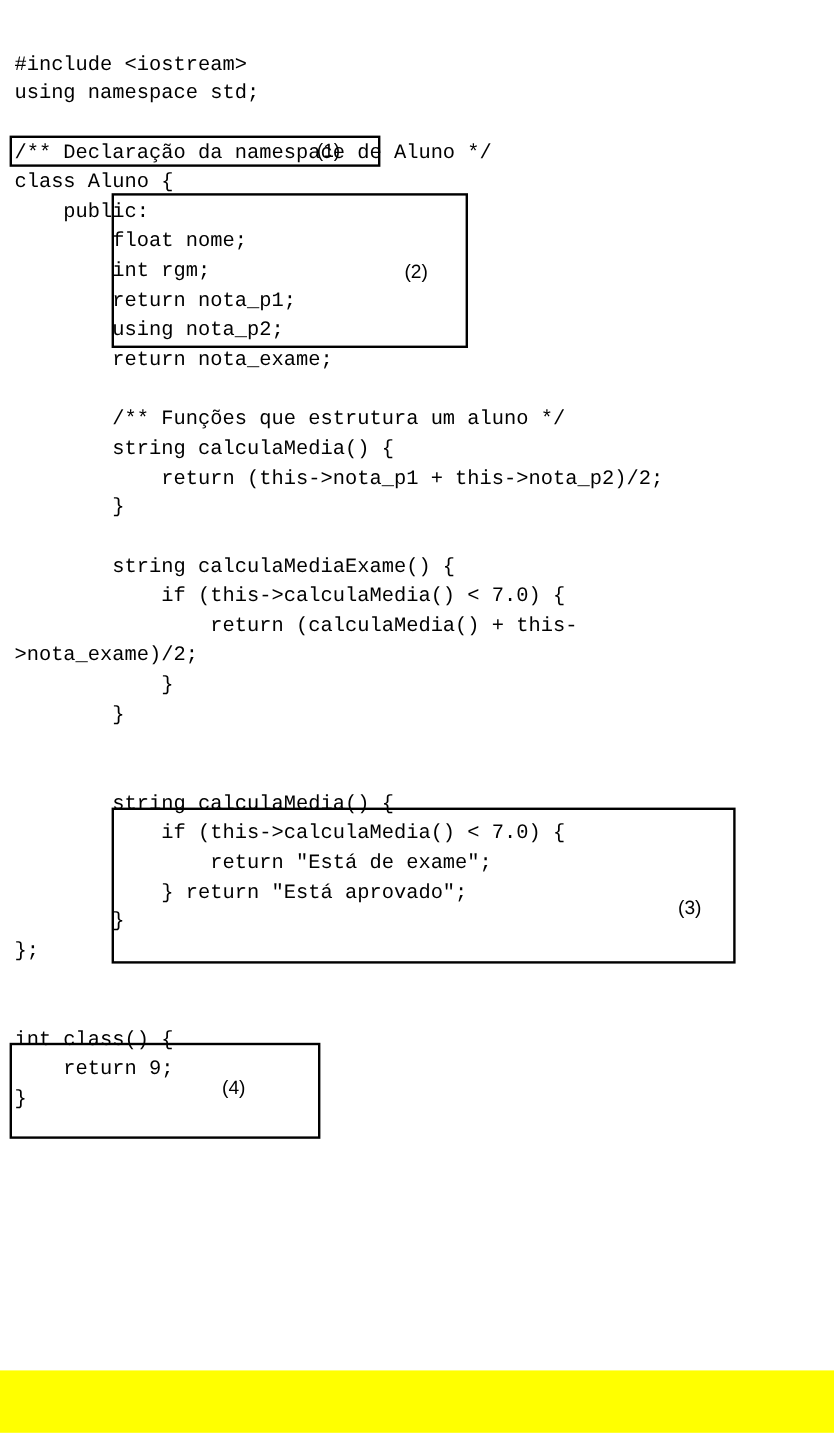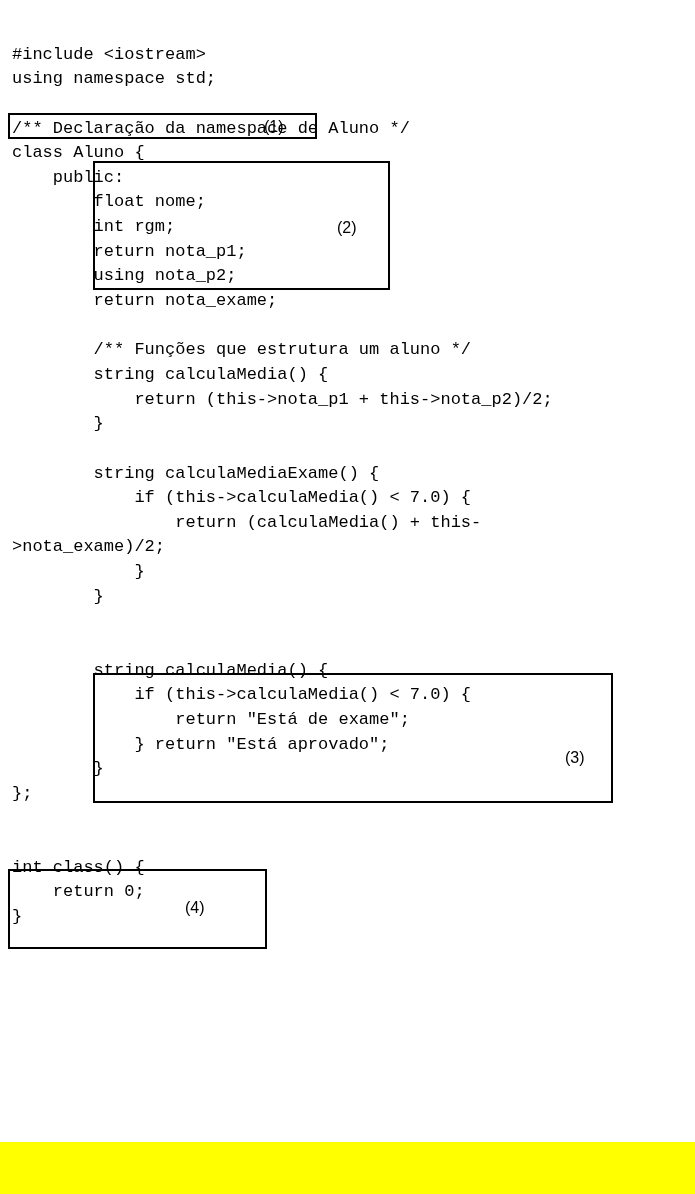--- a/index.html
+++ b/index.html
@@ -103,21 +103,21 @@
 <span></span>
 <span>        string calculaMedia() {</span>
 <span>            if (this-&gt;calculaMedia() &lt; 7.0) {</span>
 <span>                return "Está de exame";</span>
 <span>            } return "Está aprovado";</span>
 <span>        }</span>
 <span>};</span>
 <span></span>
 <span></span>
 <span>int class() {</span>
-<span>    return 0;</span>
+<span>    return 9;</span>
 <span>}</span>
 </div>
 
 <div class="box box-1"></div>
 <div class="box box-2"></div>
 <div class="box box-3"></div>
 <div class="box box-4"></div>
 
 <div class="label label-1">(1)</div>
 <div class="label label-2">(2)</div>

